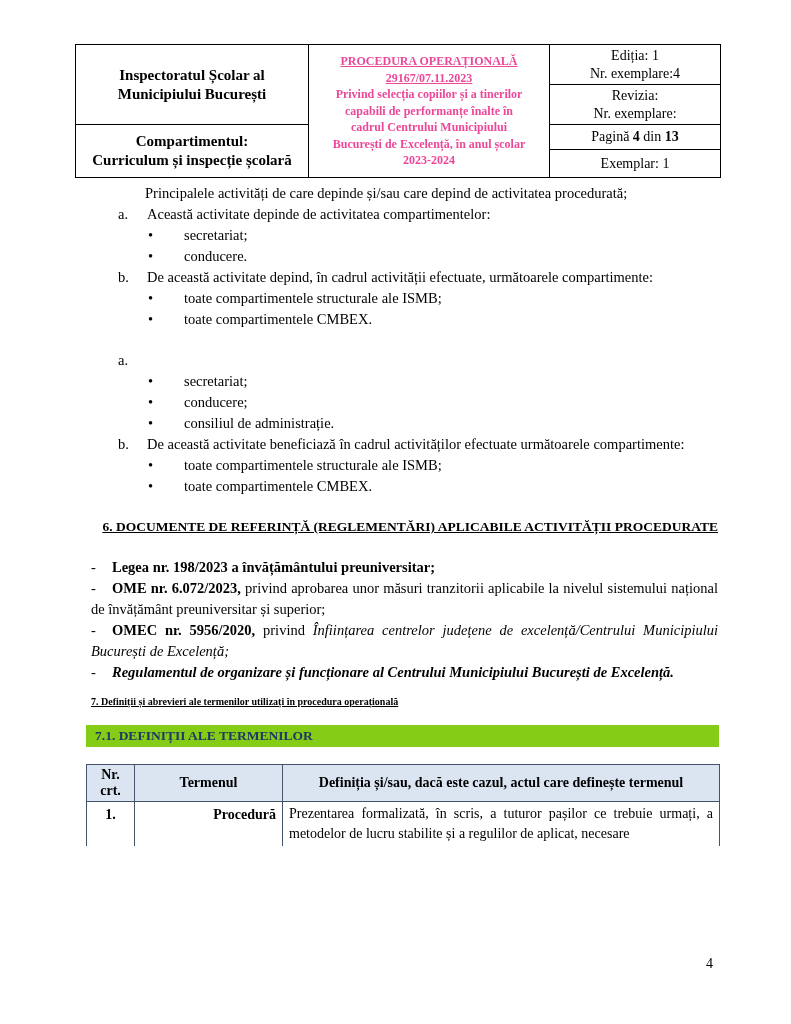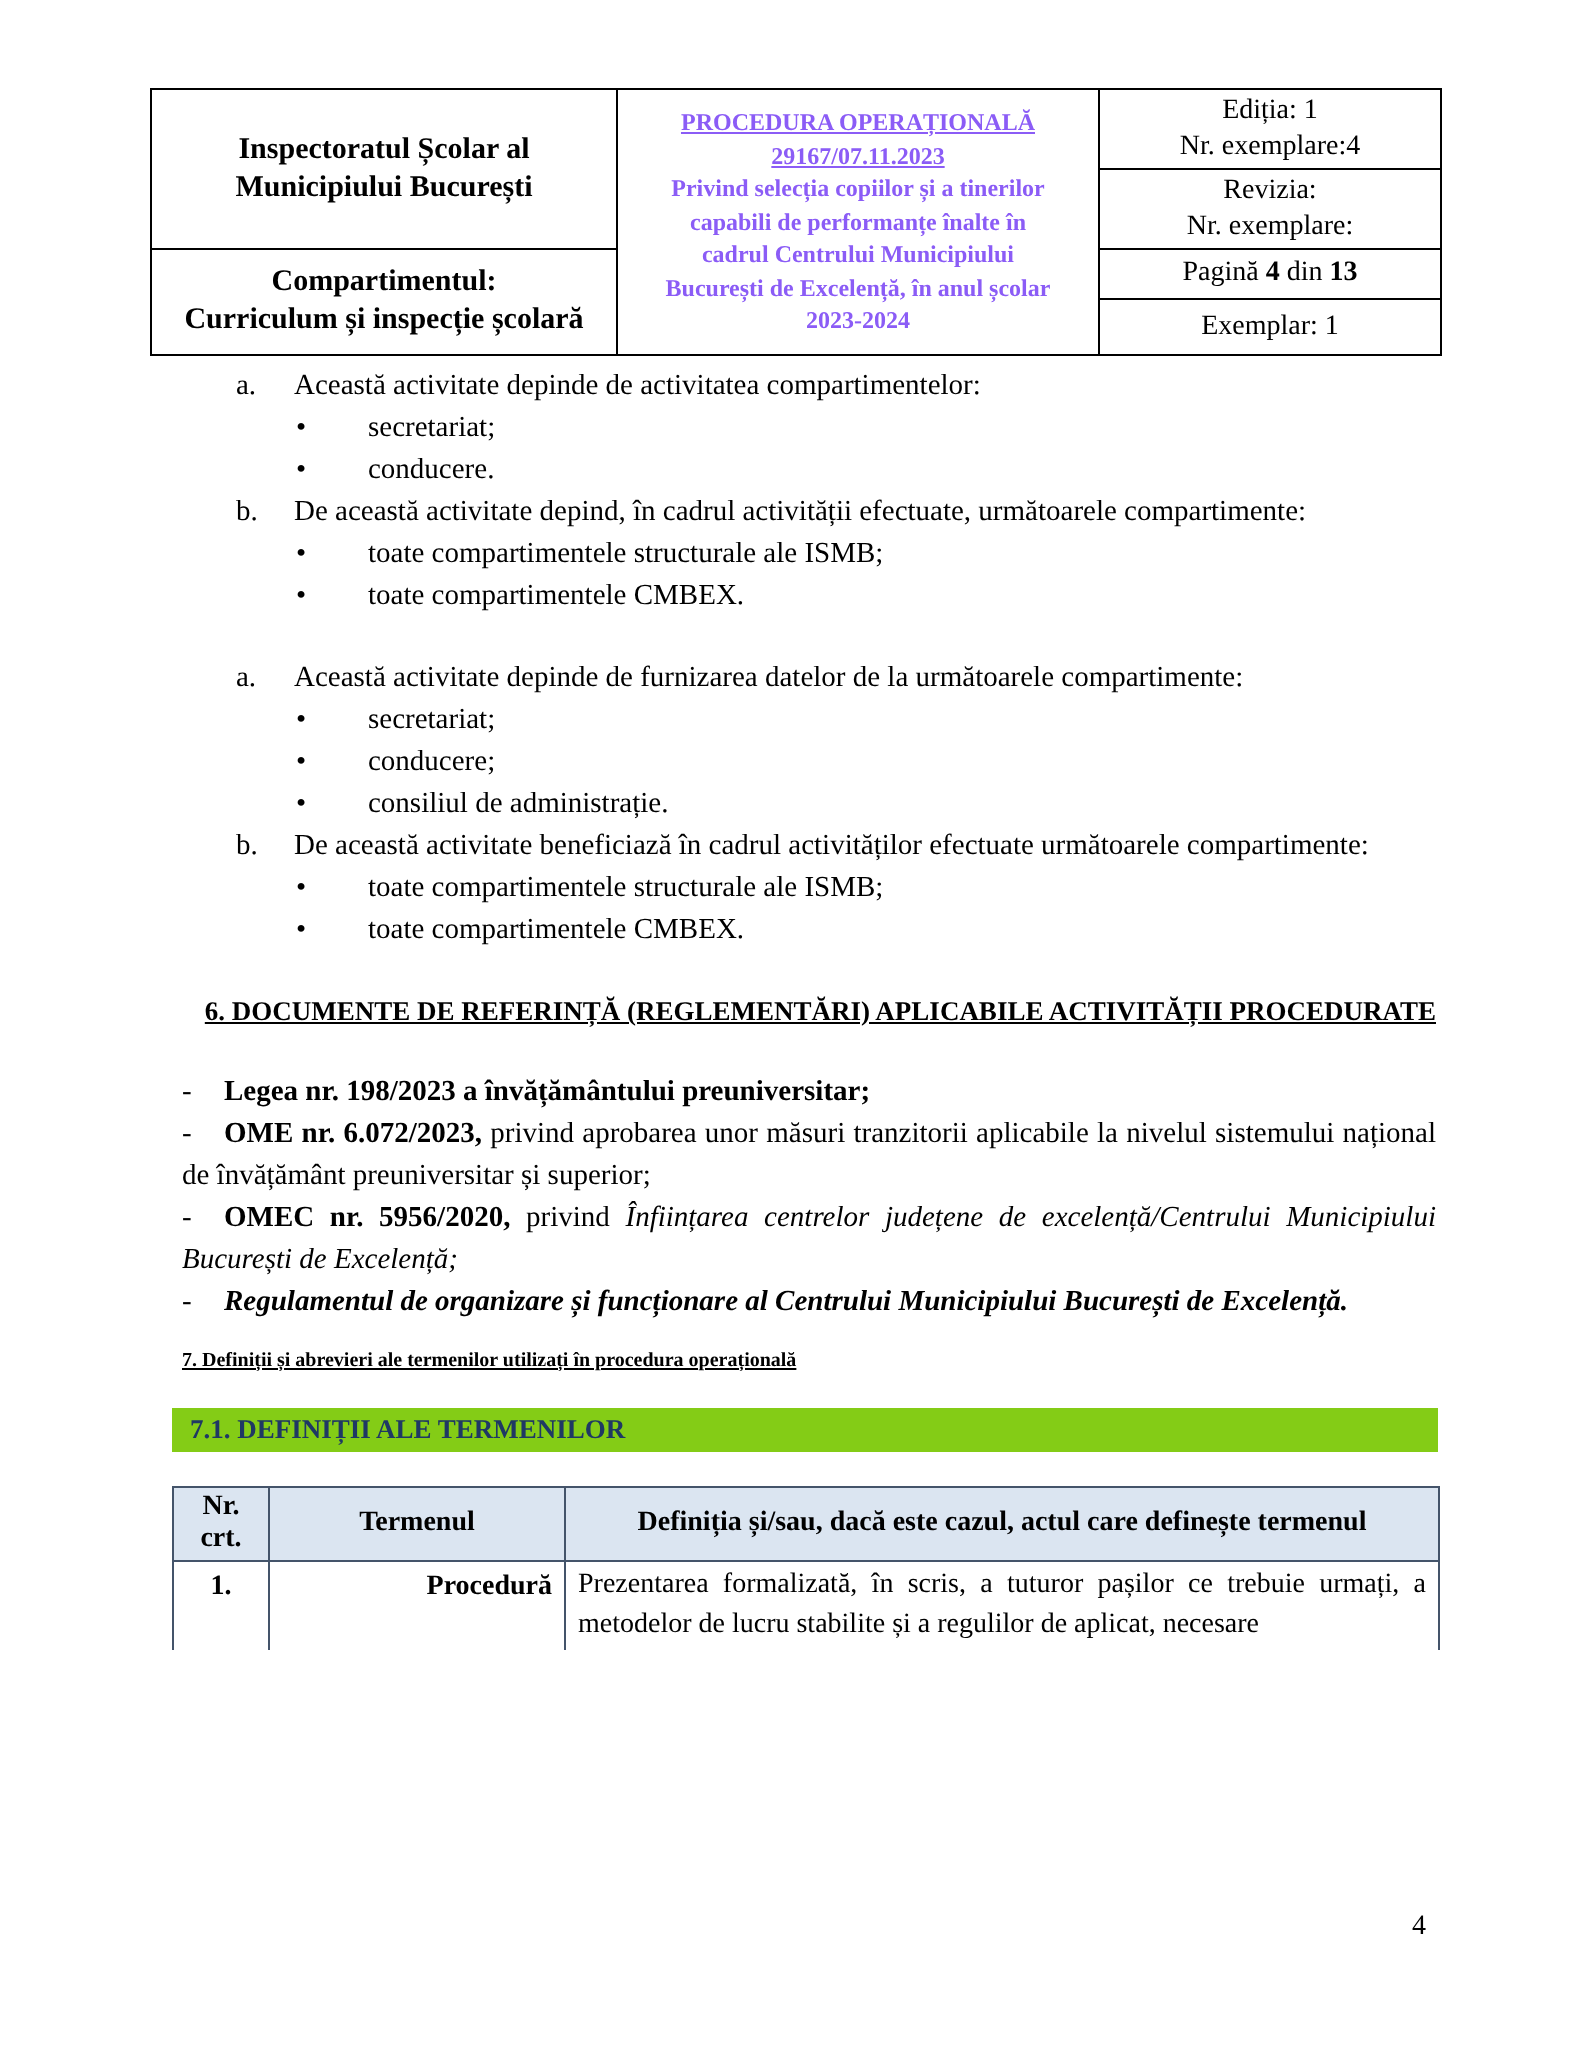--- a/index.html
+++ b/index.html
@@ -12,21 +12,21 @@
   .b { font-weight:bold; }
   .i { font-style:italic; }
 
   
   table.hdr {
     position:absolute; left:75px; top:44px; width:645px;
     border-collapse:collapse; table-layout:fixed;
   }
   table.hdr td { border:1.5px solid #000; vertical-align:middle; text-align:center; padding:2px 4px; }
   .c-left  { font-weight:bold; font-size:15px; line-height:19px; }
-  .c-mid   { color:#8b5cf6; font-weight:bold; font-size:12px; line-height:16.5px; padding:4px 20px !important; }
+  .c-mid   { color:#ec4899; font-weight:bold; font-size:12px; line-height:16.5px; padding:4px 20px !important; }
   .c-mid .u { text-decoration:underline; }
   .c-right { font-size:14px; line-height:17.5px; }
   tr.hr1 { height:37px; } tr.hr2 { height:37px; }
   tr.hr3 { height:25px; } tr.hr4 { height:28px; }
 
   
   .content {
     position:absolute; left:96px; top:183px; width:622px;
     font-size:14.5px; line-height:21px; text-align:justify;
   }
@@ -124,20 +124,21 @@
     <tr class="hr4">
       <td class="c-right">
         <div>Exemplar: 1</div>
       </td>
     </tr>
   </tbody>
     </table>
 
   <div class="content">
 
+    <p class="intro">Principalele activități de care depinde și/sau care depind de activitatea procedurată;</p>
 
     <div class="li">
       <span class="m">a.</span>
       <span class="t">Această activitate depinde de activitatea compartimentelor:</span>
     </div>
     <div class="bul">
       <span class="m">•</span>
       <span class="t">secretariat;</span>
     </div>
     <div class="bul">
@@ -153,21 +154,20 @@
       <span class="t">toate compartimentele structurale ale ISMB;</span>
     </div>
     <div class="bul">
       <span class="m">•</span>
       <span class="t">toate compartimentele CMBEX.</span>
     </div>
 
 
     <div class="li mt20">
       <span class="m">a.</span>
-      <span class="t">Această activitate depinde de furnizarea datelor de la următoarele compartimente:</span>
     </div>
     <div class="bul">
       <span class="m">•</span>
       <span class="t">secretariat;</span>
     </div>
     <div class="bul">
       <span class="m">•</span>
       <span class="t">conducere;</span>
     </div>
     <div class="bul">

